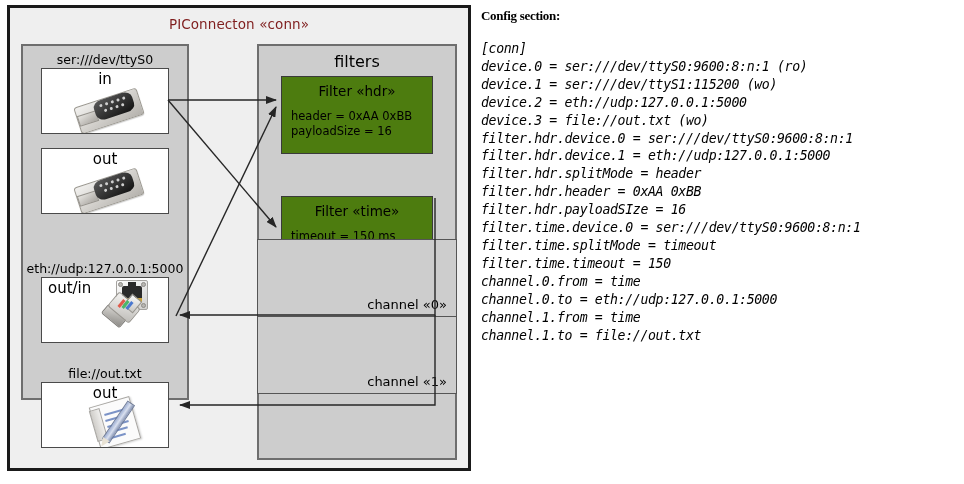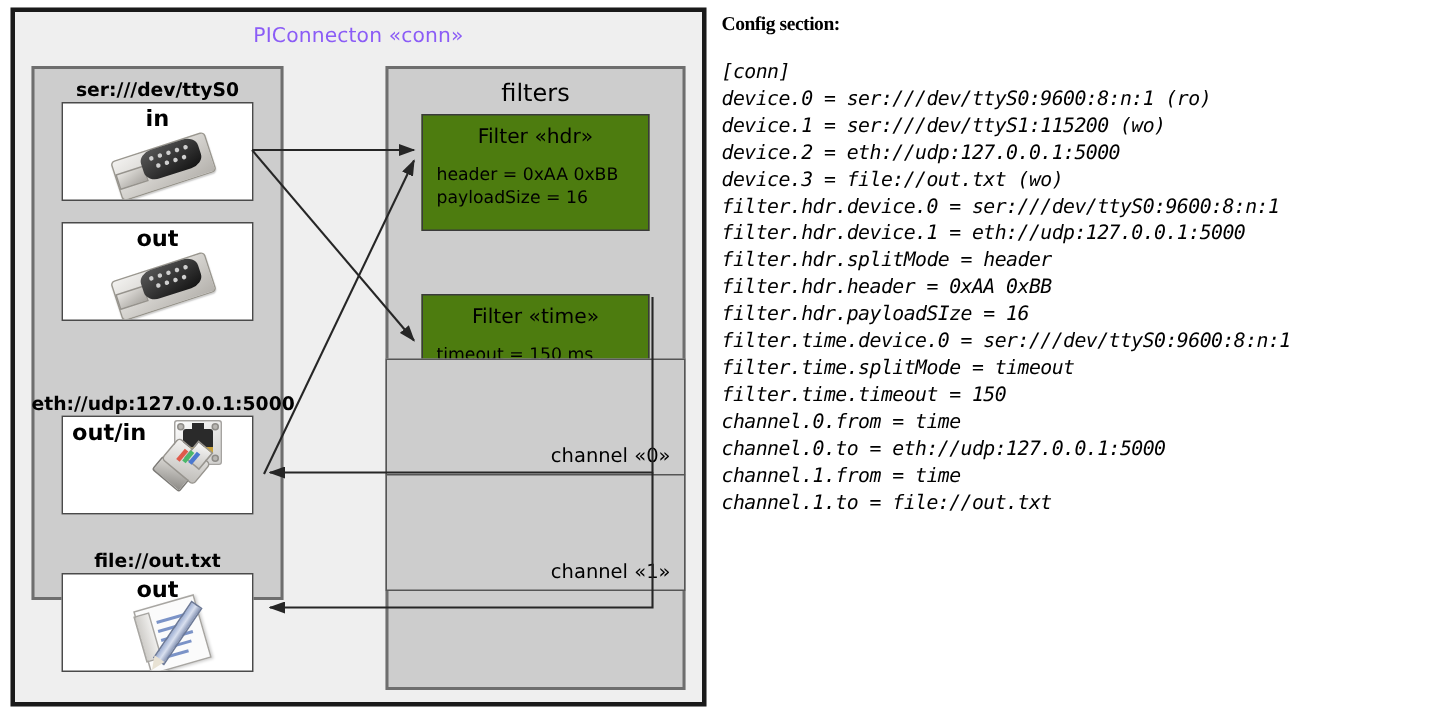--- a/index.html
+++ b/index.html
@@ -26,37 +26,36 @@
     background: #efefef;
     border: 3px solid #1a1a1a;
   }
   #diagram-title {
     position: absolute;
     left: 0;
     top: 8px;
     width: 100%;
     text-align: center;
     font-size: 13.5px;
-    color: #8b5cf6;
+    color: #7f1d1d;
     letter-spacing: 0.1px;
   }
 
   
   .panel {
     position: absolute;
     box-sizing: border-box;
     background: #cdcdcd;
     border: 2px solid #6e6e6e;
   }
   #devices-panel {
     left: 11px;
     top: 36px;
     width: 168px;
     height: 356px;
-    font-weight: bold;
   }
   #filters-panel {
     left: 247px;
     top: 36px;
     width: 200px;
     height: 416px;
   }
   .panel-title {
     position: absolute;
     left: 0;

